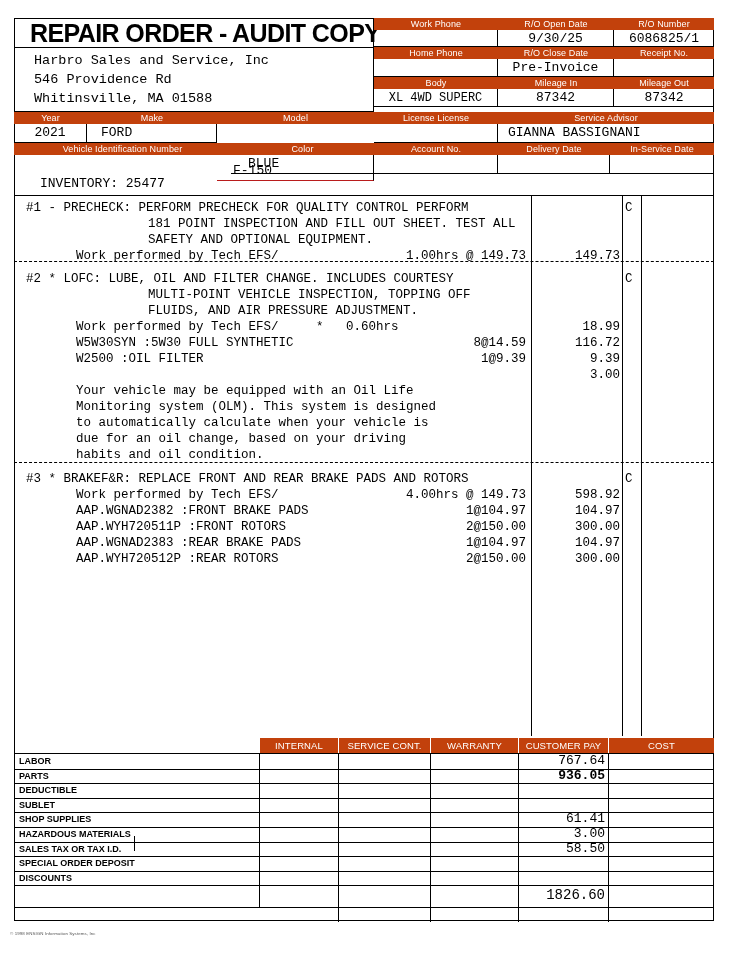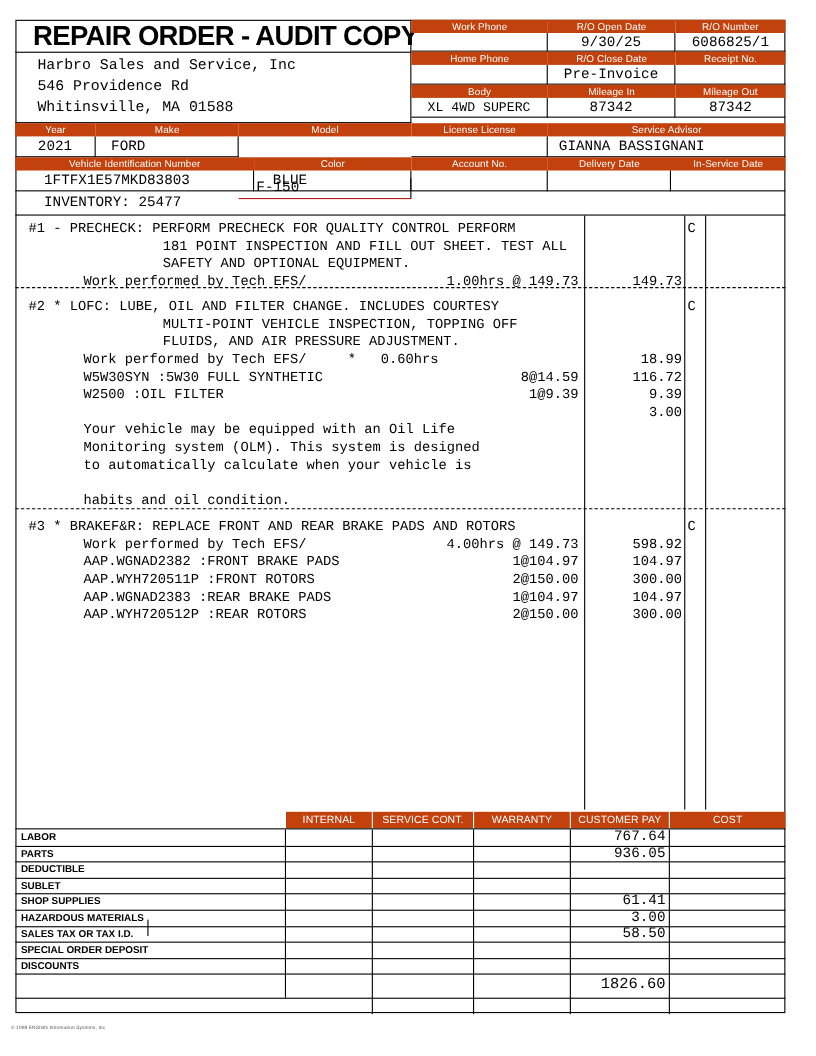--- a/index.html
+++ b/index.html
@@ -120,23 +120,20 @@
   <div class="abs" style="left:498px;top:124px;width:216px;height:19px;border-bottom:1px solid #000;padding-left:10px;">
     <div class="val lft">GIANNA BASSIGNANI</div>
   </div>
 
   <div class="abs hdr" style="left:14px;top:143px;width:217px;height:12px;">Vehicle Identification Number</div>
   <div class="abs hdr" style="left:231px;top:143px;width:143px;height:12px;">Color</div>
   <div class="abs hdr" style="left:374px;top:143px;width:124px;height:12px;">Account No.</div>
   <div class="abs hdr" style="left:498px;top:143px;width:112px;height:12px;">Delivery Date</div>
   <div class="abs hdr" style="left:610px;top:143px;width:104px;height:12px;">In-Service Date</div>
 
-  <div class="abs" style="left:14px;top:155px;width:217px;height:19px;border-right:1px solid #000;border-bottom:1px solid #000;padding-left:26px;">
-    <div class="val lft">1FTFX1E57MKD83803</div>
-  </div>
   <div class="abs" style="left:231px;top:155px;width:143px;height:19px;border-right:1px solid #000;border-bottom:1px solid #000;padding-left:17px;">
     <div class="val lft">BLUE</div>
   </div>
   <div class="abs" style="left:374px;top:155px;width:124px;height:19px;border-right:1px solid #000;border-bottom:1px solid #000;">
     <div class="val ctr"></div>
   </div>
   <div class="abs" style="left:498px;top:155px;width:112px;height:19px;border-right:1px solid #000;border-bottom:1px solid #000;">
     <div class="val ctr"></div>
   </div>
   <div class="abs" style="left:610px;top:155px;width:104px;height:19px;border-bottom:1px solid #000;">
@@ -177,20 +174,21 @@
 
     <div class="abs itxt" style="left:12px;top:155px;padding-left:50px;">W2500 :OIL FILTER</div>
     <div class="abs itxt rgt" style="left:317px;top:155px;width:195px;">1@9.39</div>
     <div class="abs itxt rgt" style="left:520px;top:155px;width:86px;">9.39</div>
 
     <div class="abs itxt rgt" style="left:520px;top:171px;width:86px;">3.00</div>
 
     <div class="abs itxt" style="left:12px;top:187px;padding-left:50px;">Your vehicle may be equipped with an Oil Life</div>
     <div class="abs itxt" style="left:12px;top:203px;padding-left:50px;">Monitoring system (OLM). This system is designed</div>
     <div class="abs itxt" style="left:12px;top:219px;padding-left:50px;">to automatically calculate when your vehicle is</div>
+    <div class="abs itxt" style="left:12px;top:235px;padding-left:50px;">due for an oil change, based on your driving</div>
     <div class="abs itxt" style="left:12px;top:251px;padding-left:50px;">habits and oil condition.</div>
 
     <div class="abs itxt" style="left:12px;top:275px;">#3 * BRAKEF&amp;R: REPLACE FRONT AND REAR BRAKE PADS AND ROTORS</div>
     <div class="abs itxt" style="left:12px;top:291px;padding-left:50px;">Work performed by Tech EFS/</div>
     <div class="abs itxt rgt" style="left:317px;top:291px;width:195px;">4.00hrs @ 149.73</div>
     <div class="abs itxt rgt" style="left:520px;top:291px;width:86px;">598.92</div>
     <div class="abs itxt" style="left:611px;top:275px;">C</div>
 
     <div class="abs itxt" style="left:12px;top:307px;padding-left:50px;">AAP.WGNAD2382 :FRONT BRAKE PADS</div>
     <div class="abs itxt rgt" style="left:317px;top:307px;width:195px;">1@104.97</div>
@@ -223,21 +221,21 @@
     <div style="position:absolute;left:504px;top:0;height:168px;border-left:1px solid #000;"></div>
     <div style="position:absolute;left:594px;top:0;height:168px;border-left:1px solid #000;"></div>
     <div style="position:absolute;left:120px;top:82px;height:15px;border-left:1px solid #000;"></div>
 
     <div style="position:absolute;left:0;top:0;width:700px;height:14.6px;border-bottom:1px solid #000;">
       <div class="tot-lbl">LABOR</div>
       <div class="abs tot-val" style="left:504px;top:0;width:90px;">767.64</div>
     </div>
     <div style="position:absolute;left:0;top:14.6px;width:700px;height:14.6px;border-bottom:1px solid #000;">
       <div class="tot-lbl">PARTS</div>
-      <div class="abs tot-val" style="left:504px;top:0;width:90px;">936.05</div>
+      <div class="abs tot-val" style="left:504px;top:0;width:90px;font-weight:bold;">936.05</div>
     </div>
     <div style="position:absolute;left:0;top:29.2px;width:700px;height:14.6px;border-bottom:1px solid #000;">
       <div class="tot-lbl">DEDUCTIBLE</div>
       <div class="abs tot-val" style="left:504px;top:0;width:90px;"></div>
     </div>
     <div style="position:absolute;left:0;top:43.8px;width:700px;height:14.6px;border-bottom:1px solid #000;">
       <div class="tot-lbl">SUBLET</div>
       <div class="abs tot-val" style="left:504px;top:0;width:90px;"></div>
     </div>
     <div style="position:absolute;left:0;top:58.4px;width:700px;height:14.6px;border-bottom:1px solid #000;">

